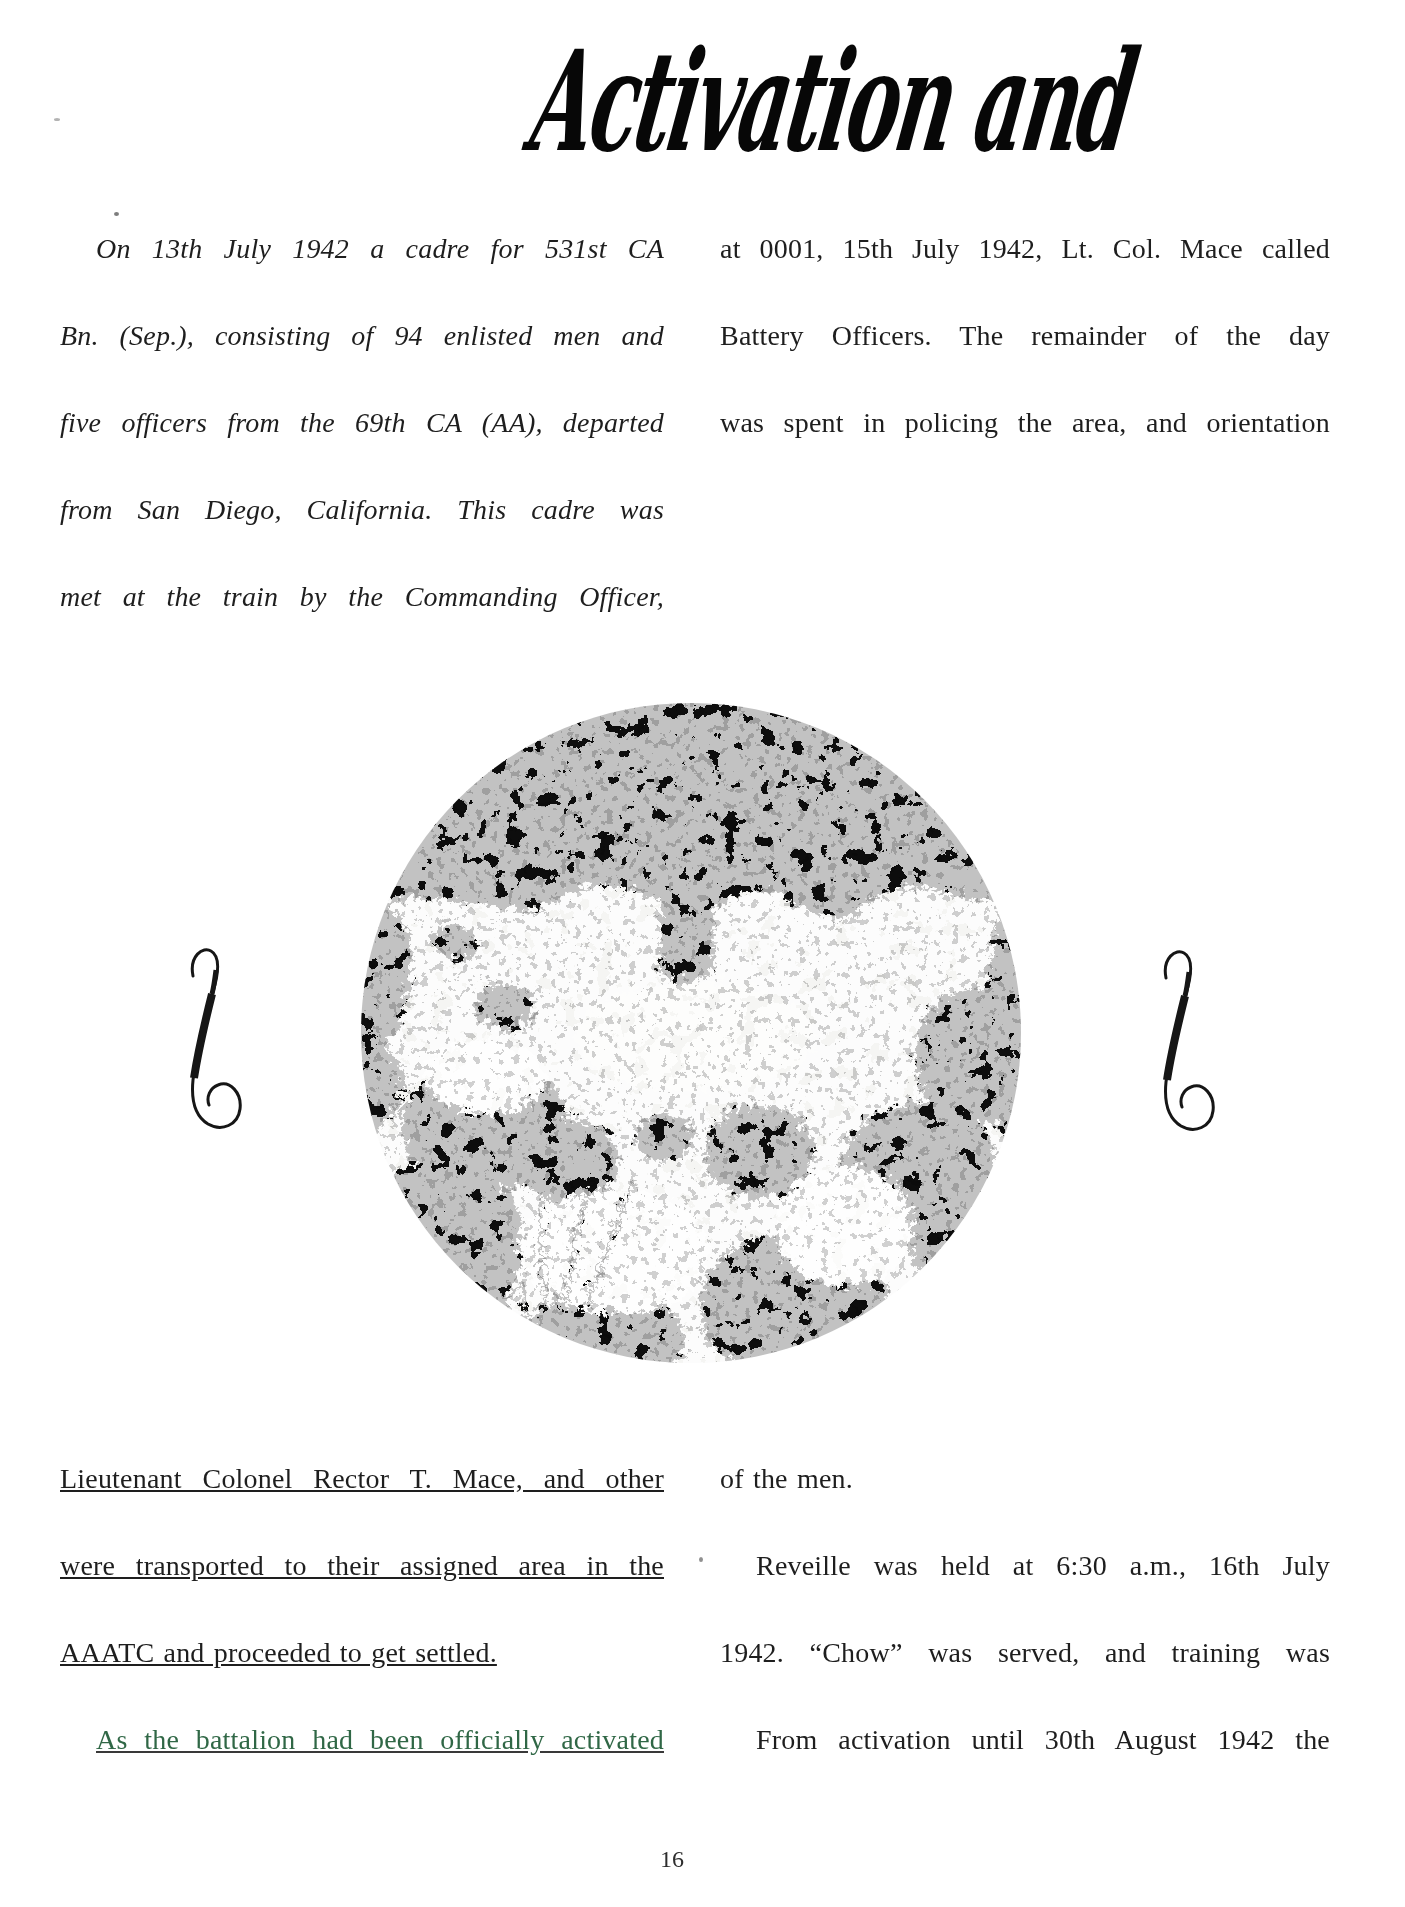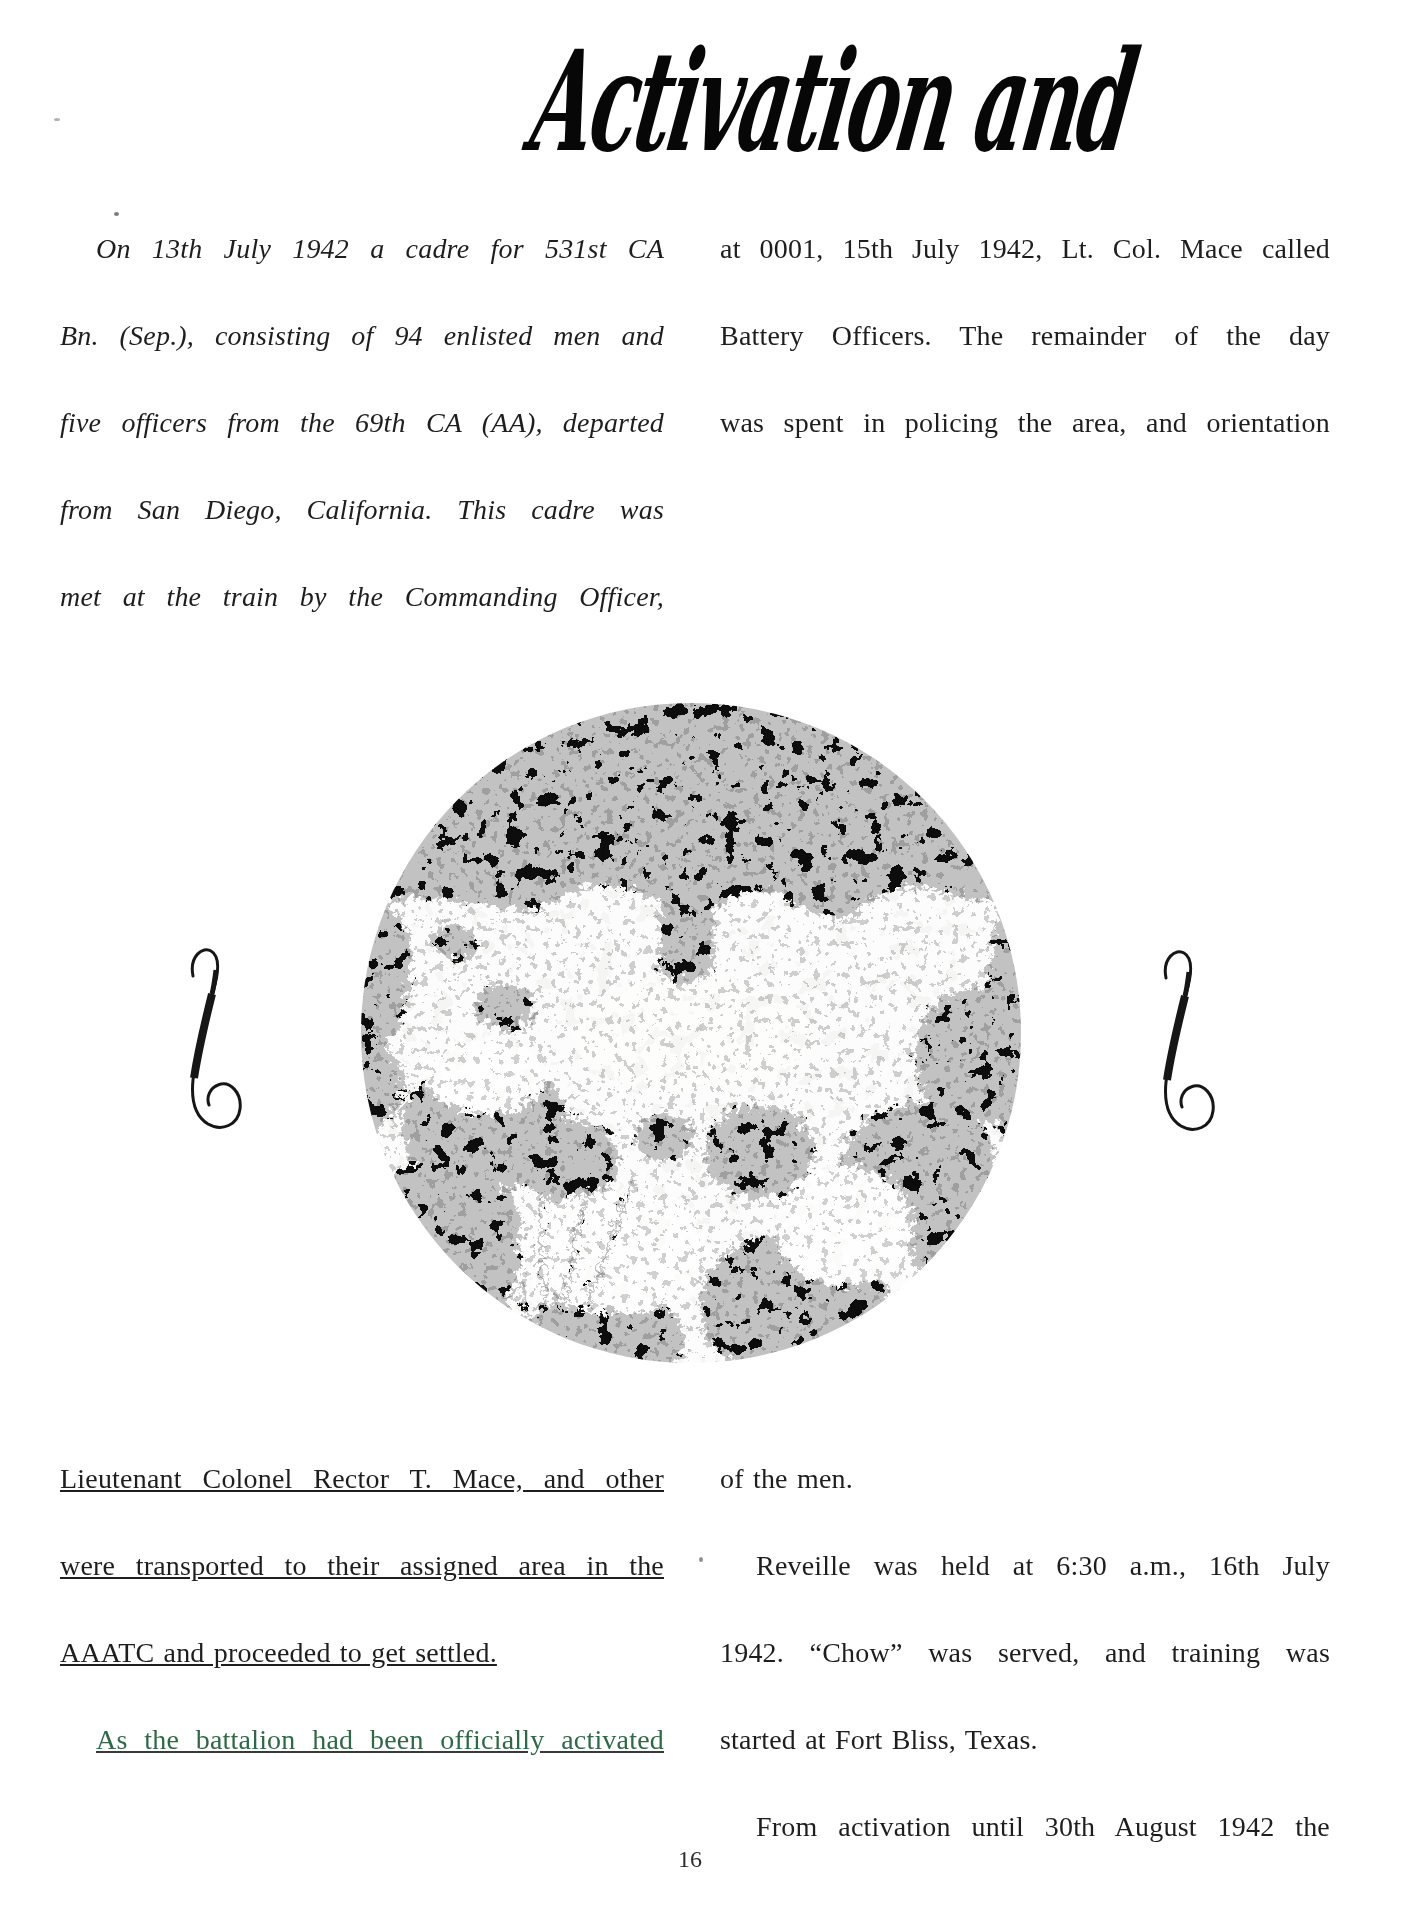--- a/index.html
+++ b/index.html
@@ -22,21 +22,21 @@
   .ln.faded{color:#14532d;opacity:.88;}
   
   .photo{position:absolute;left:360px;top:702px;width:662px;height:662px;
          border-radius:50%;overflow:hidden;background:#fff;}
   .photo svg{display:block;}
   
   .flourish{position:absolute;width:74px;height:198px;}
   .flourish.fl{left:180px;top:942px;}
   .flourish.fr{left:1153px;top:944px;}
   
-  .pageno{position:absolute;left:660px;top:1846px;width:60px;text-align:center;
+  .pageno{position:absolute;left:660px;top:1846px;width:60px;text-align:left;
           font-size:24px;color:#2e2e2e;}
   
   .speck{position:absolute;border-radius:50%;}
   .s0{left:54px;top:118px;width:6px;height:3px;background:#b3b3b3;}
   .s1{left:114px;top:212px;width:5px;height:4px;background:#7d7d7d;}
   .s2{left:699px;top:1557px;width:4px;height:5px;background:#909090;}
 </style>
 </head>
 <body>
 
@@ -158,19 +158,18 @@
     <div class="ln j">Lieutenant Colonel Rector T. Mace, and other</div>
     <div class="ln j">were transported to their assigned area in the</div>
     <div class="ln">AAATC and proceeded to get settled.</div>
     <div class="ln j ind faded">As the battalion had been officially activated</div>
   </div>
 
   <div class="col br">
     <div class="ln">of the men.</div>
     <div class="ln j ind">Reveille was held at 6:30 a.m., 16th July</div>
     <div class="ln j">1942.  “Chow” was served, and training was</div>
-    <div class="ln">started at Fort Bliss, Texas.</div>
     <div class="ln j ind">From activation until 30th August 1942 the</div>
   </div>
 
   <div class="pageno">16</div>
 
 </div>
 
 </body></html>

